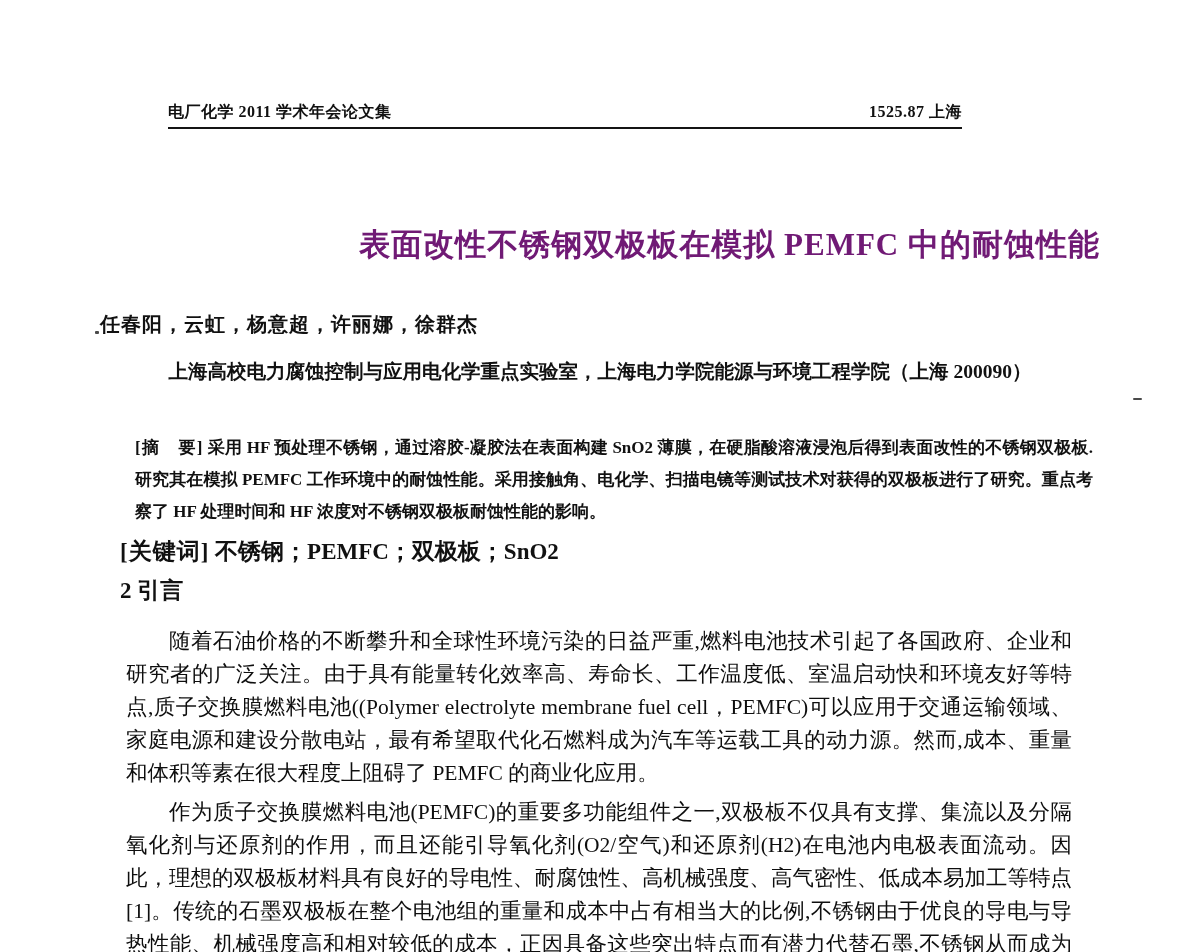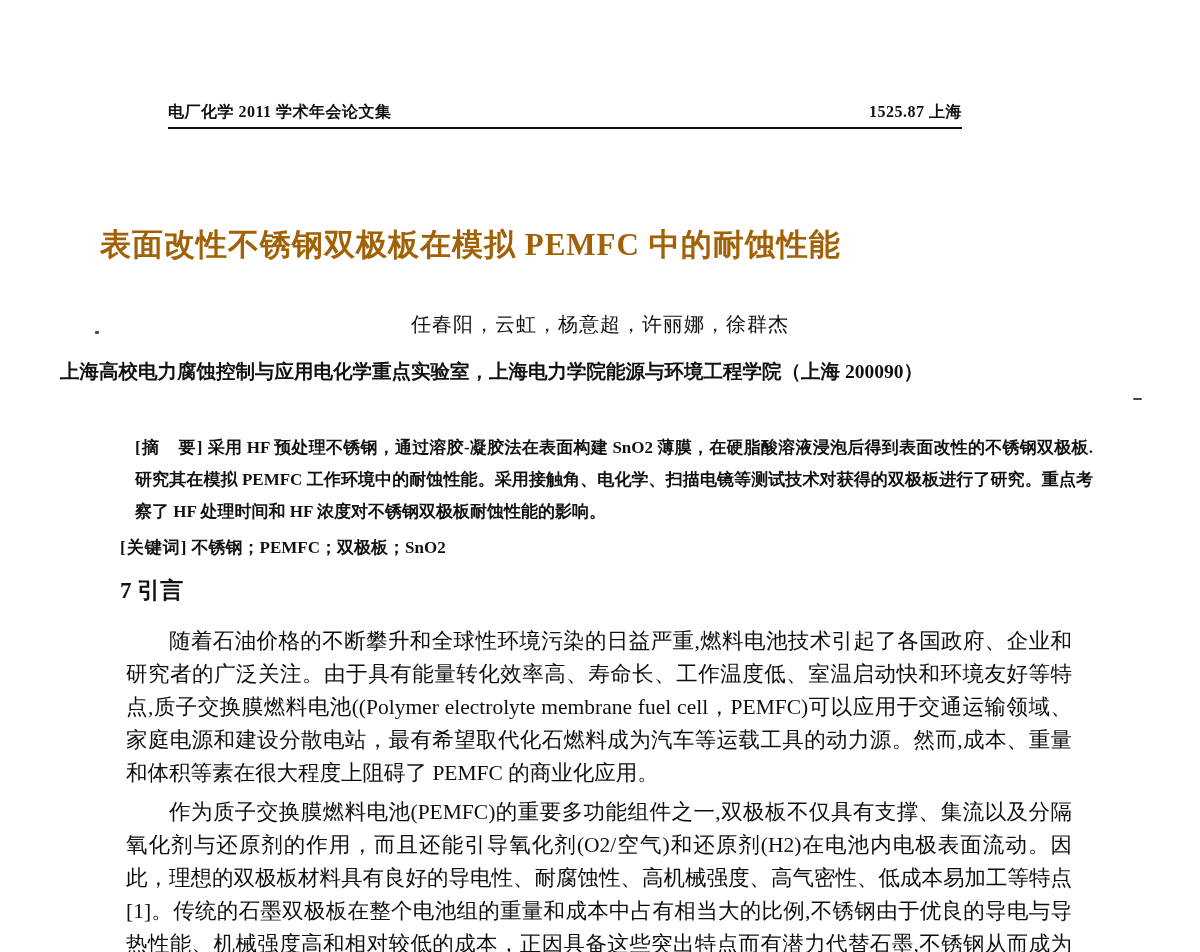--- a/index.html
+++ b/index.html
@@ -39,41 +39,42 @@
     background: #141414;
   }
 
   
   .paper-title {
     position: absolute;
     top: 224px;
     left: 100px;
     width: 1000px;
     margin: 0;
-    text-align: left;
+    text-align: right;
     font-size: 31px;
     font-weight: bold;
     letter-spacing: 1px;
-    color: #a16207;
+    color: #701a75;
   }
   .authors {
     position: absolute;
     top: 311px;
     left: 100px;
     width: 1000px;
-    text-align: center;
+    text-align: left;
     font-size: 20px;
-    font-weight: normal;
+    font-weight: bold;
     letter-spacing: 1px;
   }
   .affiliation {
     position: absolute;
     top: 358px;
     left: 60px;
     width: 1080px;
+    text-align: center;
     font-size: 19.5px;
     font-weight: bold;
   }
 
   
   .abstract {
     position: absolute;
     top: 417px;
     left: 120px;
     width: 958px;
@@ -82,21 +83,21 @@
     font-weight: bold;
     line-height: 32px;
     text-align: justify;
   }
   .keywords {
     position: absolute;
     top: 536px;
     left: 120px;
     width: 958px;
     margin: 0;
-    font-size: 17px;
+    font-size: 23px;
     font-weight: bold;
   }
   .kw-label, .abs-label { letter-spacing: 1px; }
 
   
   .section-heading {
     position: absolute;
     top: 575px;
     left: 120px;
     margin: 0;
@@ -145,21 +146,21 @@
   <div class="affiliation">上海高校电力腐蚀控制与应用电化学重点实验室，上海电力学院能源与环境工程学院（上海 200090）</div>
 
   <p class="abstract">
     <span class="abs-label">[摘　要]</span><span> 采用 HF 预处理不锈钢，通过溶胶-凝胶法在表面构建 SnO2 薄膜，在硬脂酸溶液浸泡后得到表面改性的不锈钢双极板. 研究其在模拟 PEMFC 工作环境中的耐蚀性能。采用接触角、电化学、扫描电镜等测试技术对获得的双极板进行了研究。重点考察了 HF 处理时间和 HF 浓度对不锈钢双极板耐蚀性能的影响。</span>
   </p>
 
   <p class="keywords">
     <span class="kw-label">[关键词]</span><span> 不锈钢；PEMFC；双极板；SnO2</span>
   </p>
 
-  <h2 class="section-heading">7 引言</h2>
+  <h2 class="section-heading">2 引言</h2>
 
   <div class="body-text">
     <p>随着石油价格的不断攀升和全球性环境污染的日益严重,燃料电池技术引起了各国政府、企业和研究者的广泛关注。由于具有能量转化效率高、寿命长、工作温度低、室温启动快和环境友好等特点,质子交换膜燃料电池((Polymer electrolyte membrane fuel cell，PEMFC)可以应用于交通运输领域、家庭电源和建设分散电站，最有希望取代化石燃料成为汽车等运载工具的动力源。然而,成本、重量和体积等素在很大程度上阻碍了 PEMFC 的商业化应用。</p>
     <p>作为质子交换膜燃料电池(PEMFC)的重要多功能组件之一,双极板不仅具有支撑、集流以及分隔氧化剂与还原剂的作用，而且还能引导氧化剂(O2/空气)和还原剂(H2)在电池内电极表面流动。因此，理想的双极板材料具有良好的导电性、耐腐蚀性、高机械强度、高气密性、低成本易加工等特点[1]。传统的石墨双极板在整个电池组的重量和成本中占有相当大的比例,不锈钢由于优良的导电与导热性能、机械强度高和相对较低的成本，正因具备这些突出特点而有潜力代替石墨,不锈钢从而成为目前各国研究者</p>
   </div>
 
   <div class="artifact a1"></div>
   <div class="artifact a2"></div>
 
 </div>

